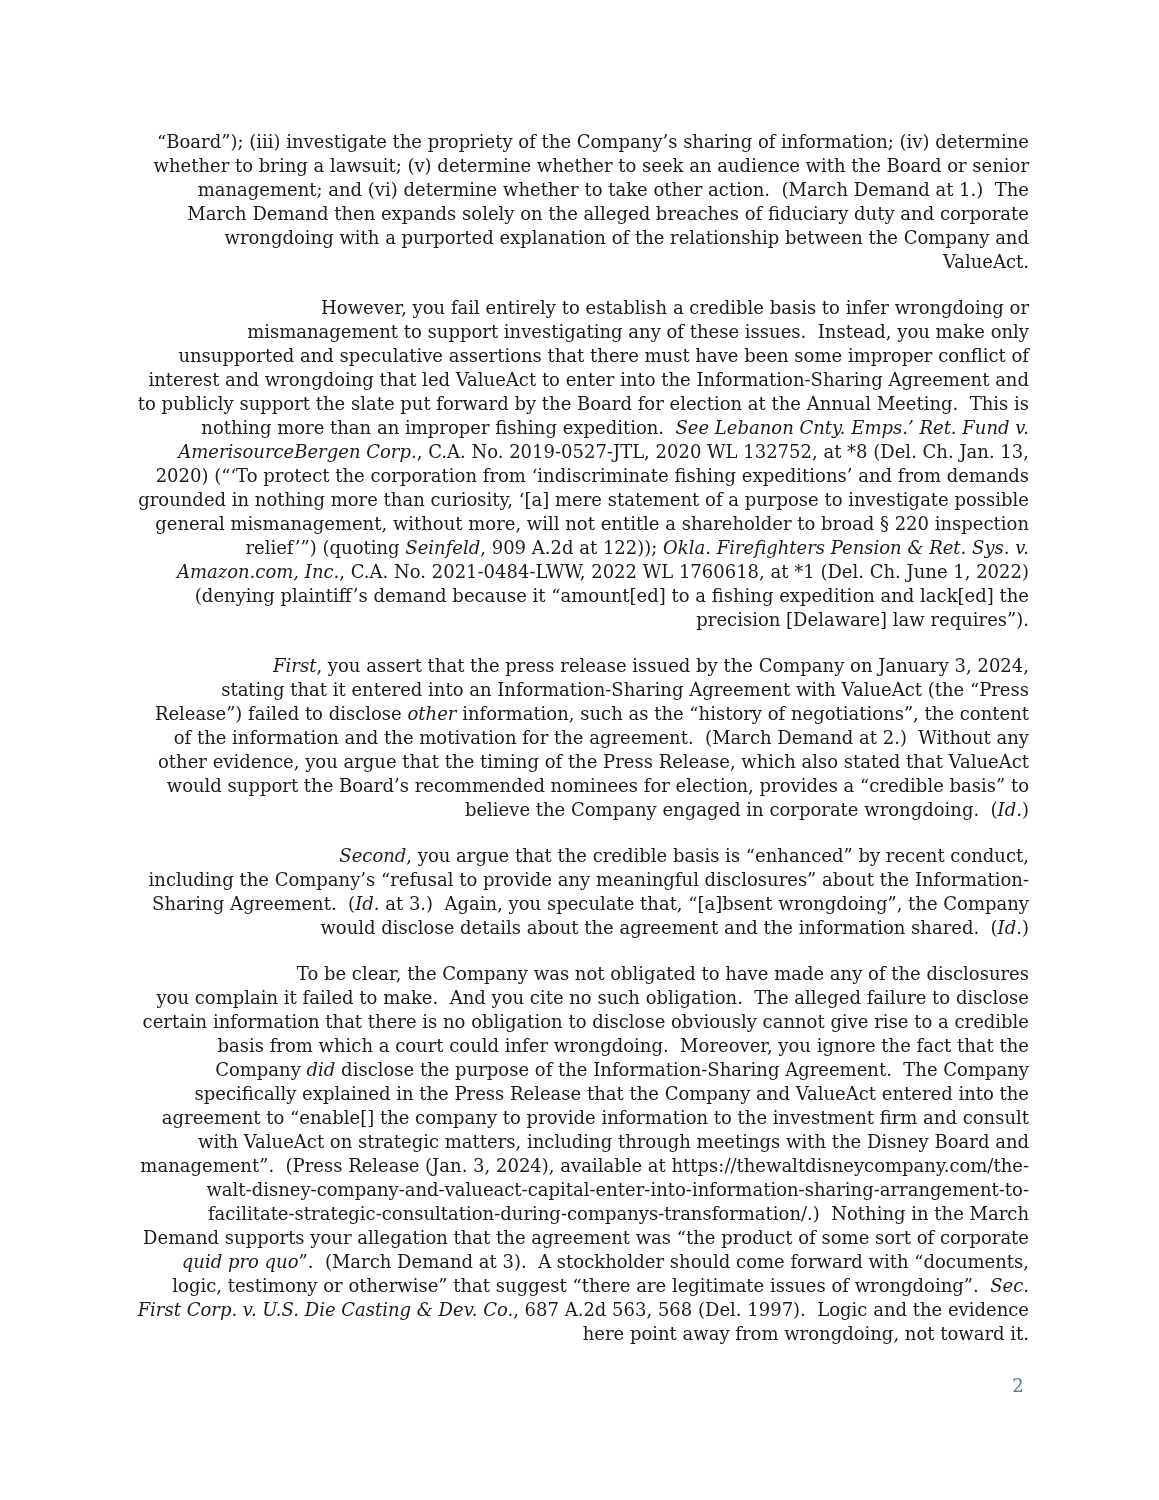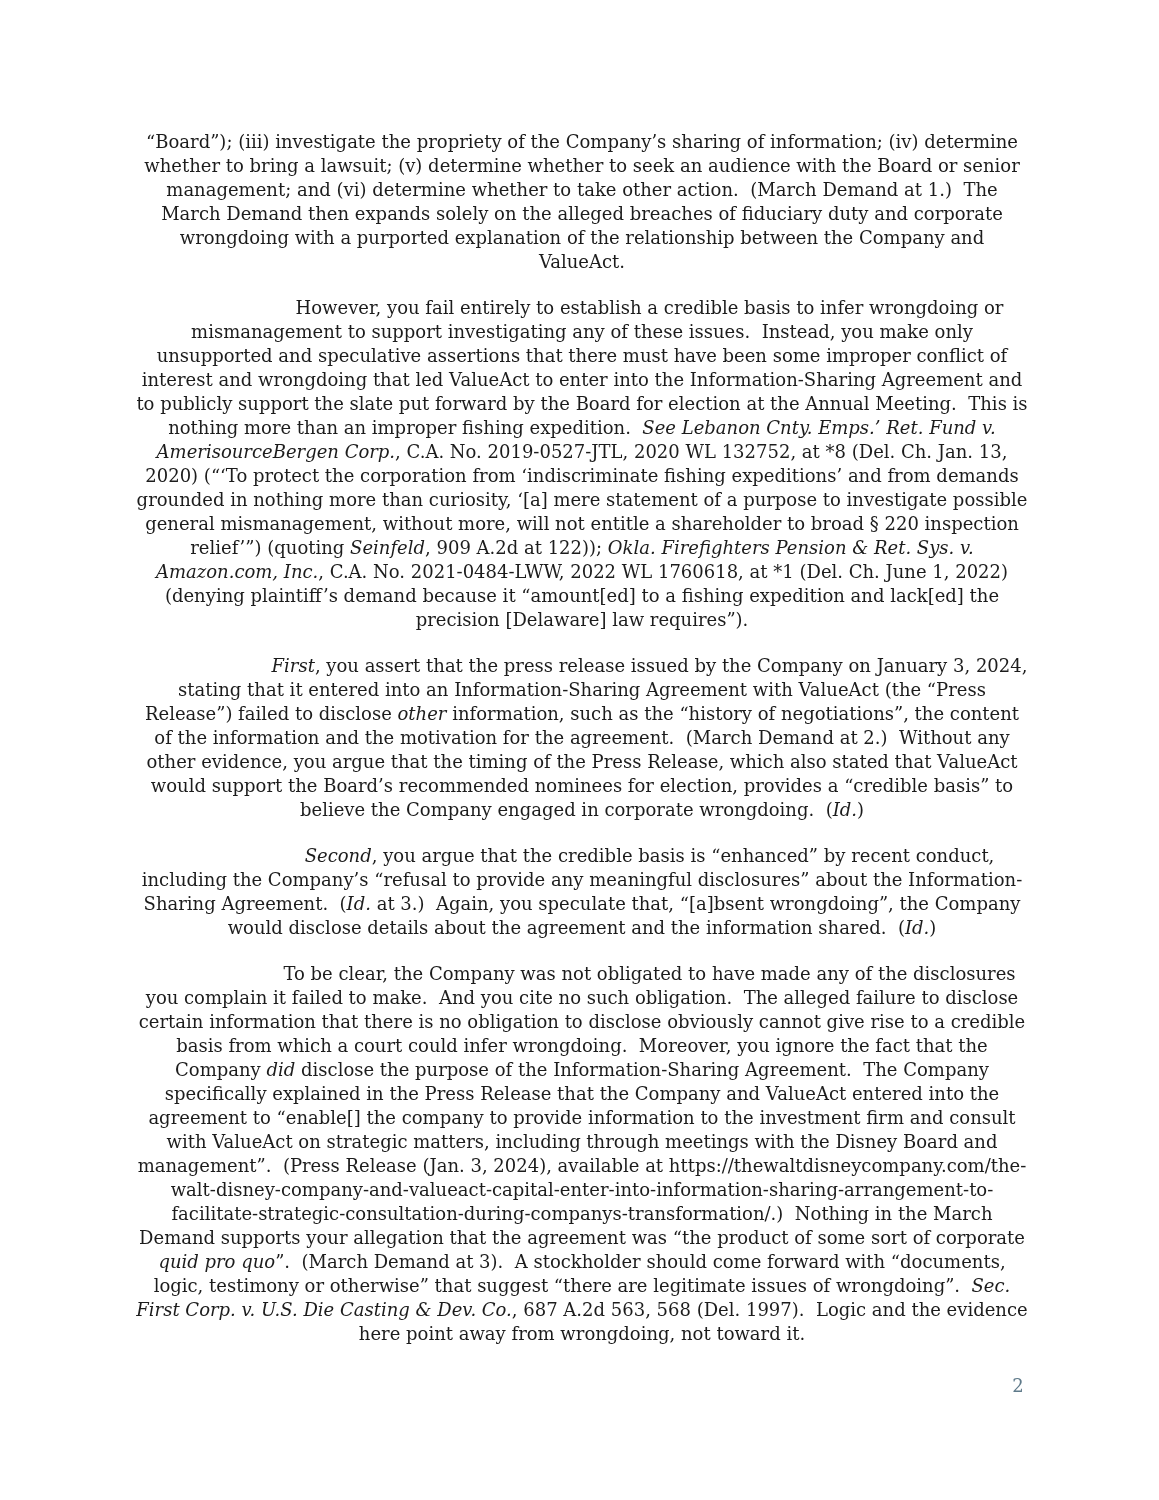--- a/index.html
+++ b/index.html
@@ -20,21 +20,21 @@
     inset: 0;
     background: #ffffff;
   }
   .body-text {
     position: absolute;
     left: 135px;
     top: 130px;
     width: 894px;
     font-size: 18px;
     line-height: 24px;
-    text-align: center;
+    text-align: right;
   }
   .para {
     margin: 0 0 22px 0;
     white-space: pre-wrap;
   }
   .para.indent {
     text-indent: 135px;
   }
   .run.italic {
     font-style: italic;

